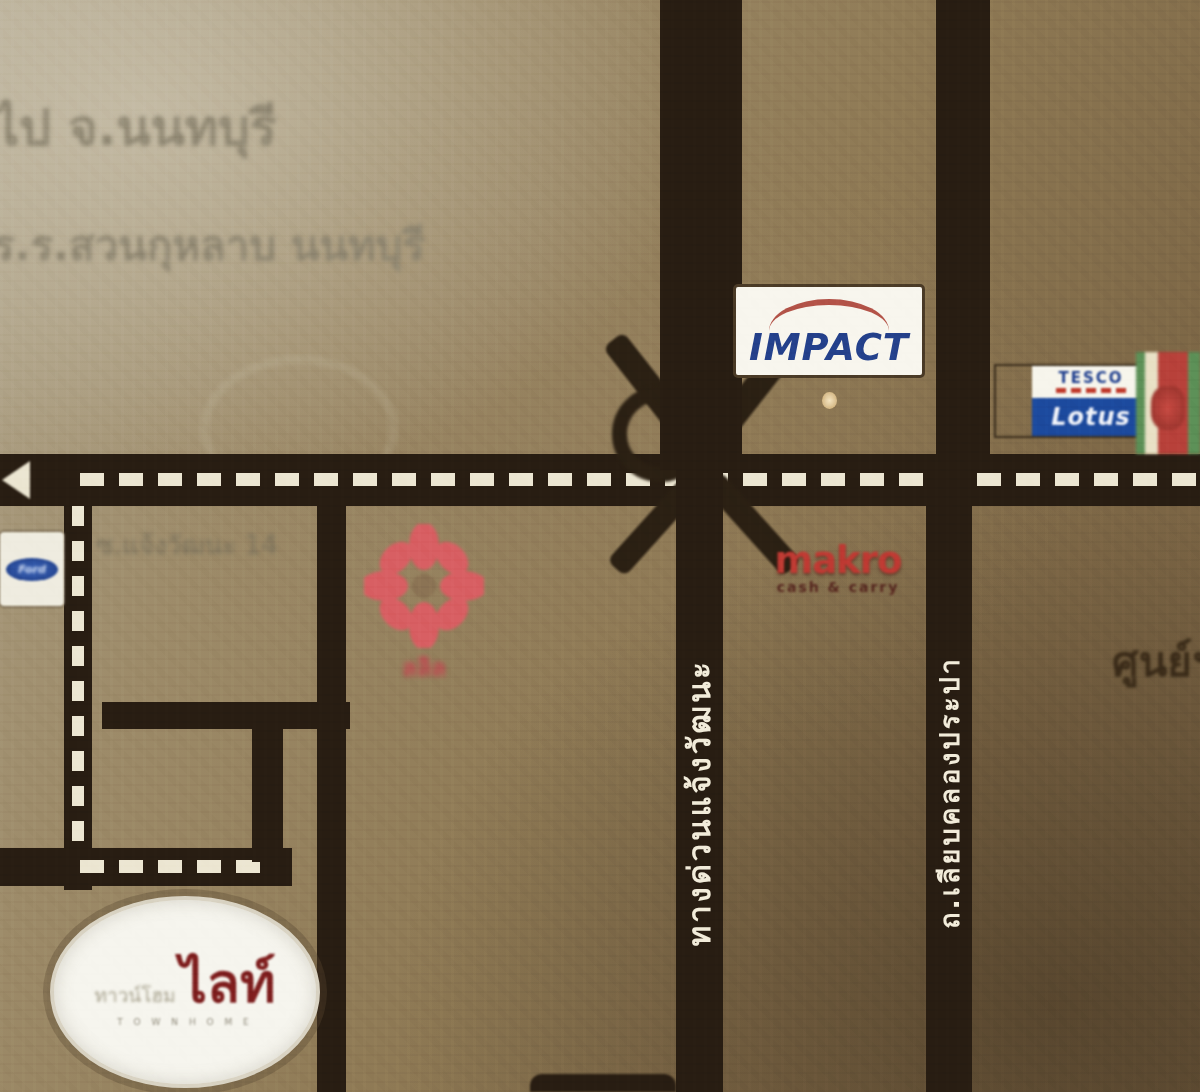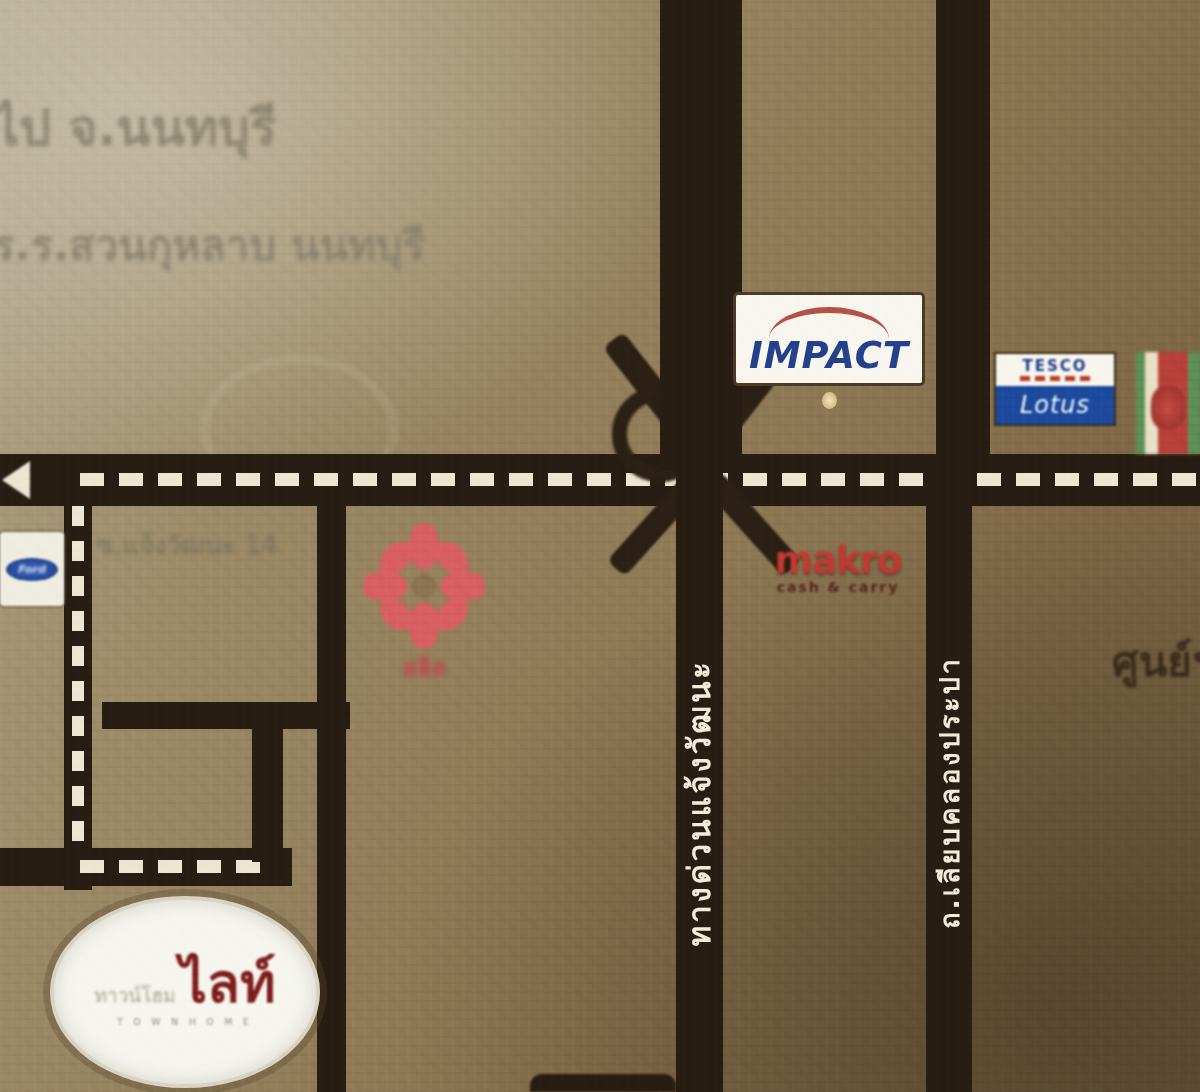--- a/index.html
+++ b/index.html
@@ -21,29 +21,29 @@
   .road{position:absolute;background:#281d12;filter:blur(.7px);}
   .dashesH{position:absolute;background:repeating-linear-gradient(90deg,#ece6d2 0 24px,transparent 24px 39px);filter:blur(.4px);}
   .dashesV{position:absolute;background:repeating-linear-gradient(180deg,#ece6d2 0 20px,transparent 20px 35px);filter:blur(.4px);}
   .ramp{position:absolute;background:#2b2013;filter:blur(1.2px);border-radius:8px;}
   .loop{position:absolute;border:15px solid #2b2013;border-radius:50%;filter:blur(1.5px);background:transparent;}
   .vlabel{position:absolute;display:flex;align-items:center;justify-content:center;}
   .vlabel span{writing-mode:vertical-rl;transform:rotate(180deg);color:#f2ecda;font-weight:bold;filter:blur(.6px);letter-spacing:3px;white-space:nowrap;}
   .ghost{position:absolute;color:rgba(138,130,110,.9);filter:blur(2px);font-weight:bold;white-space:nowrap;}
   .logo{position:absolute;}
   .impact{width:186px;height:88px;background:#f8f6ee;border:3px solid #4a3a26;border-radius:5px;
-    display:flex;flex-direction:column;align-items:center;justify-content:center;filter:blur(.7px);margin-top:8px;}
+    display:flex;flex-direction:column;align-items:center;justify-content:center;filter:blur(.7px);}
   .impact .arc{width:120px;height:26px;border:0;border-top:6px solid #a8372c;border-radius:50% 50% 0 0/100% 100% 0 0;margin-bottom:2px;opacity:.85;}
   .impact .word{color:#24418c;font-size:37px;font-weight:800;font-style:italic;letter-spacing:1px;line-height:.8;}
   .tesco{width:118px;height:70px;border:2px solid #3c2f1e;filter:blur(.8px);display:flex;flex-direction:column;}
   .tesco .top{flex:0 0 32px;background:#f7f5ec;display:flex;flex-direction:column;align-items:center;justify-content:center;}
   .tesco .top .t{color:#1f3f8f;font-weight:800;font-size:15px;letter-spacing:2px;line-height:1;}
   .tesco .top .d{width:70px;height:5px;margin-top:2px;background:repeating-linear-gradient(90deg,#c0392b 0 10px,transparent 10px 15px);}
   .tesco .bot{flex:1;background:#1c4a9e;display:flex;align-items:center;justify-content:center;}
-  .tesco .bot .l{color:#f2f4fa;font-style:italic;font-weight:normal;font-size:24px;letter-spacing:1px;}
+  .tesco .bot .l{color:#f2f4fa;font-style:italic;font-weight:bold;font-size:24px;letter-spacing:1px;}
   .partial{width:64px;height:102px;filter:blur(1.6px);
     background:linear-gradient(90deg,#5d9158 0 14%, #e9e1c6 14% 34%, #b8413a 34% 82%, #5d9158 82%);}
   .partial .blob{width:34px;height:44px;background:radial-gradient(#c84a42,#8f2f28);border-radius:40%;margin:34px auto 0;}
   .makro{width:160px;text-align:center;filter:blur(1.3px);}
   .makro .m{color:#bf3a33;font-weight:800;font-size:37px;line-height:.9;letter-spacing:-1px;text-shadow:0 2px 3px rgba(60,20,15,.55);}
   .makro .c{color:#55251e;font-weight:bold;font-size:14px;letter-spacing:2px;margin-top:2px;}
   .ford{width:64px;height:74px;background:#efece0;border-radius:4px;filter:blur(1px);display:flex;align-items:center;justify-content:center;box-shadow:0 0 0 2px rgba(70,55,35,.4);}
   .ford .ell{width:52px;height:23px;background:radial-gradient(#3a63b8,#1e3c85);border-radius:50%;display:flex;align-items:center;justify-content:center;}
   .ford .ell i{color:#d6e0f2;font-size:11px;font-style:italic;font-weight:bold;filter:blur(.8px);}
   .oval{width:262px;height:184px;background:#f6f5ee;border-radius:50%;border:4px solid #d9d3c3;
@@ -102,21 +102,21 @@
 <div class="road" style="left:317px;top:502px;width:29px;height:590px;"></div>
 <div class="road" style="left:252px;top:714px;width:31px;height:148px;"></div>
 <div class="blob-bottom" style="left:530px;top:1074px;width:146px;height:18px;"></div>
 
 <div class="logo impact" style="left:733px;top:284px;">
   <div class="arc"></div>
   <div class="word">IMPACT</div>
 </div>
 <div class="dot" style="left:822px;top:392px;"></div>
 
-<div class="logo tesco" style="left:994px;top:352px;">
+<div class="logo tesco" style="left:994px;top:364px;padding-left:36px;">
   <div class="top">
     <div class="t">TESCO</div>
     <div class="d"></div>
   </div>
   <div class="bot">
     <div class="l">Lotus</div>
   </div>
 </div>
 
 <div class="logo partial" style="left:1136px;top:352px;">

